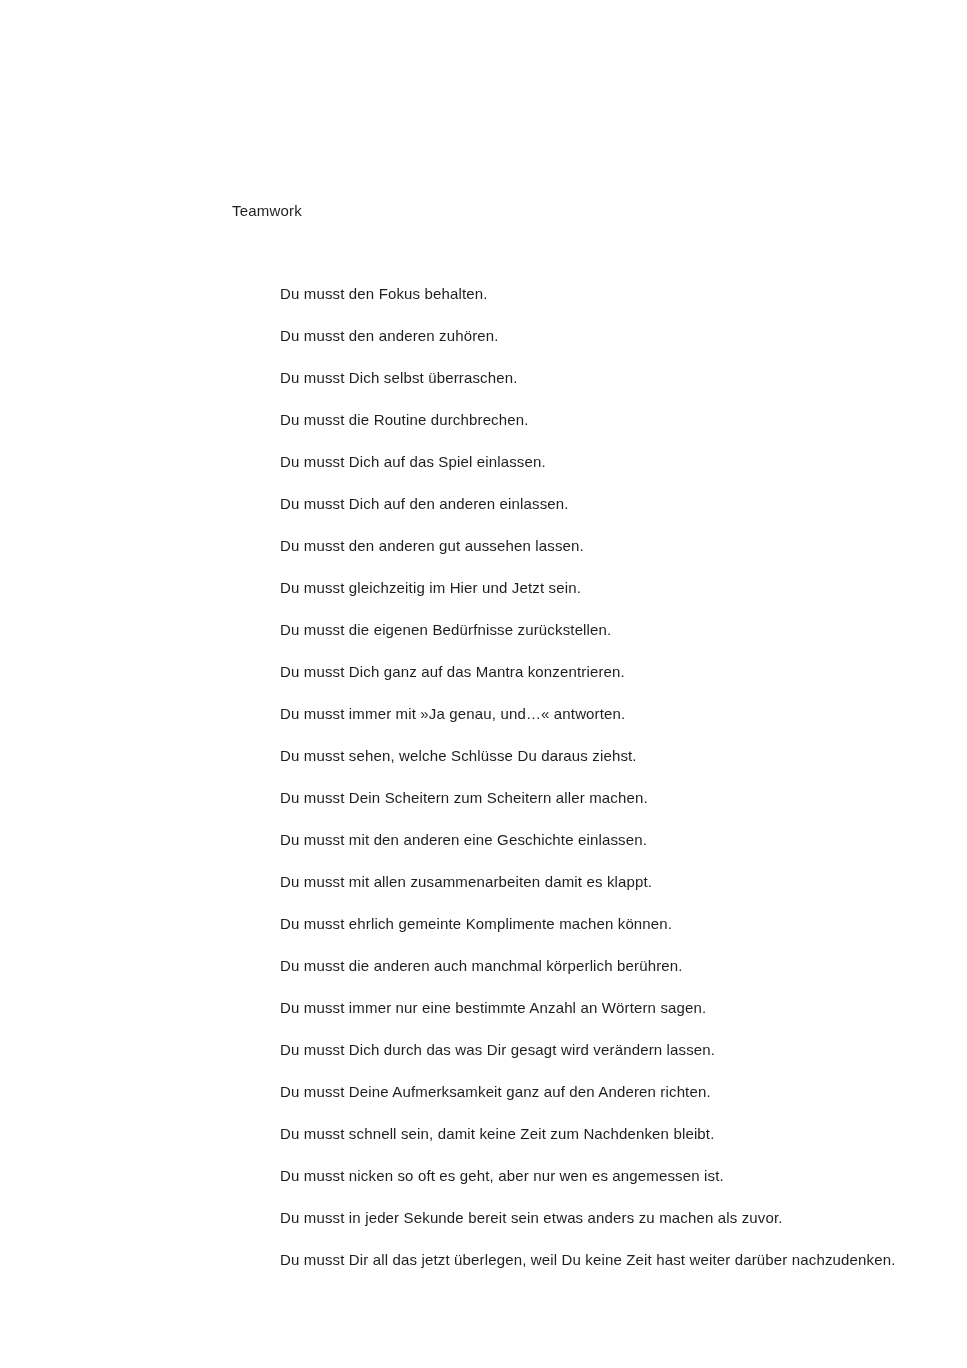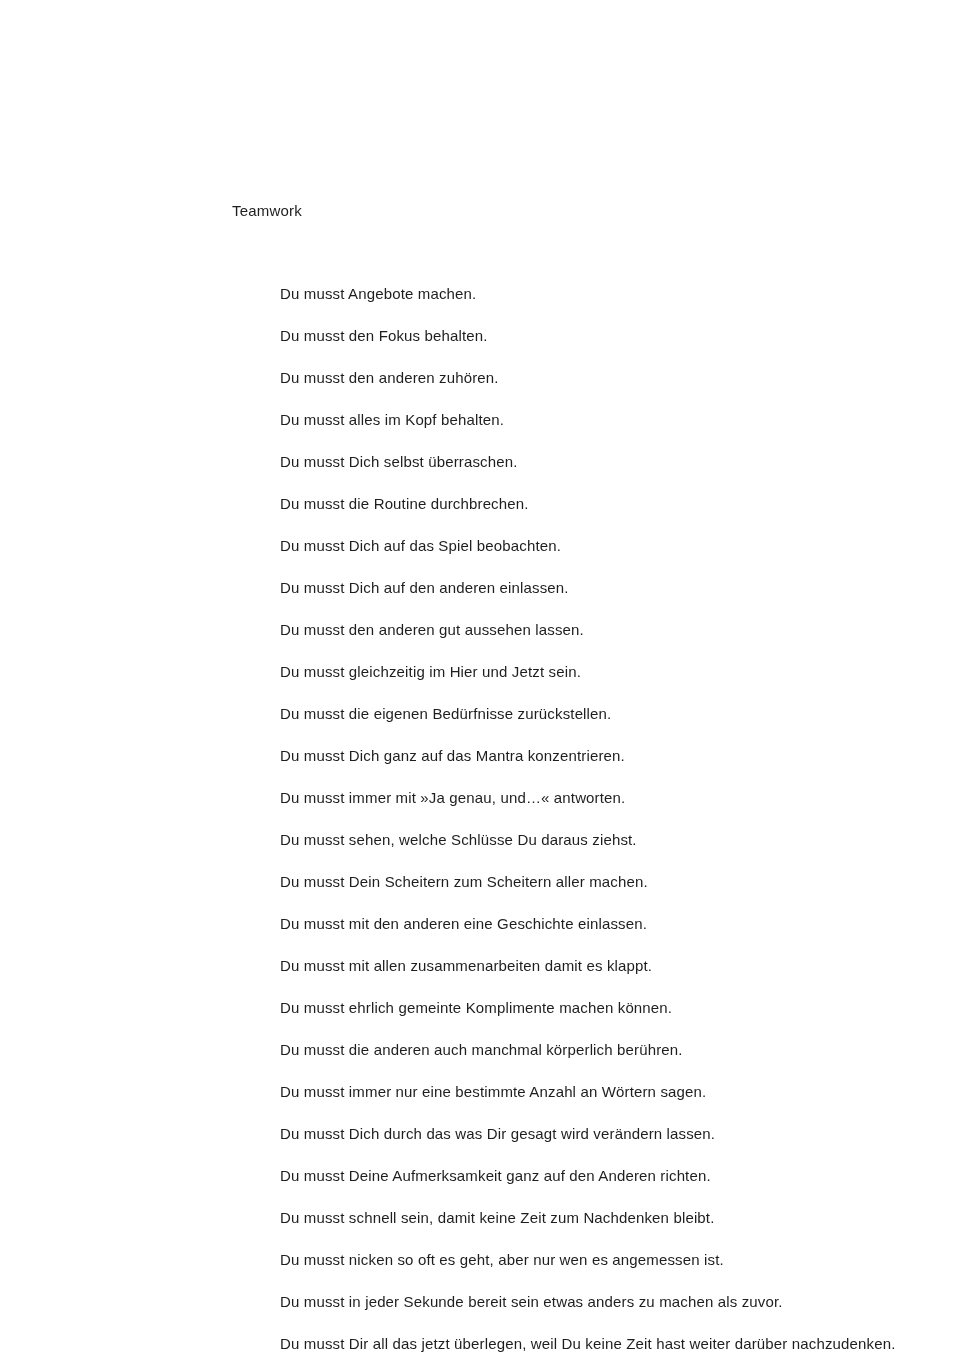--- a/index.html
+++ b/index.html
@@ -49,27 +49,25 @@
     color: #14532d;
   }
 </style>
 </head>
 <body>
 
 <div class="page">
   <div class="doc-title">Teamwork</div>
 
   <div class="mantra-list">
-      <div class="line">Du musst Angebote machen.</div>
       <div class="line">Du musst den Fokus behalten.</div>
       <div class="line">Du musst den anderen zuhören.</div>
-      <div class="line">Du musst alles im Kopf behalten.</div>
       <div class="line">Du musst Dich selbst überraschen.</div>
       <div class="line">Du musst die Routine durchbrechen.</div>
-      <div class="line">Du musst Dich auf das Spiel beobachten.</div>
+      <div class="line">Du musst Dich auf das Spiel einlassen.</div>
       <div class="line">Du musst Dich auf den anderen einlassen.</div>
       <div class="line">Du musst den anderen gut aussehen lassen.</div>
       <div class="line">Du musst gleichzeitig im Hier und Jetzt sein.</div>
       <div class="line">Du musst die eigenen Bedürfnisse zurückstellen.</div>
       <div class="line">Du musst Dich ganz auf das Mantra konzentrieren.</div>
       <div class="line">Du musst immer mit »Ja genau, und…« antworten.</div>
       <div class="line">Du musst sehen, welche Schlüsse Du daraus ziehst.</div>
       <div class="line">Du musst Dein Scheitern zum Scheitern aller machen.</div>
       <div class="line">Du musst mit den anderen eine Geschichte einlassen.</div>
       <div class="line">Du musst mit allen zusammenarbeiten damit es klappt.</div>

